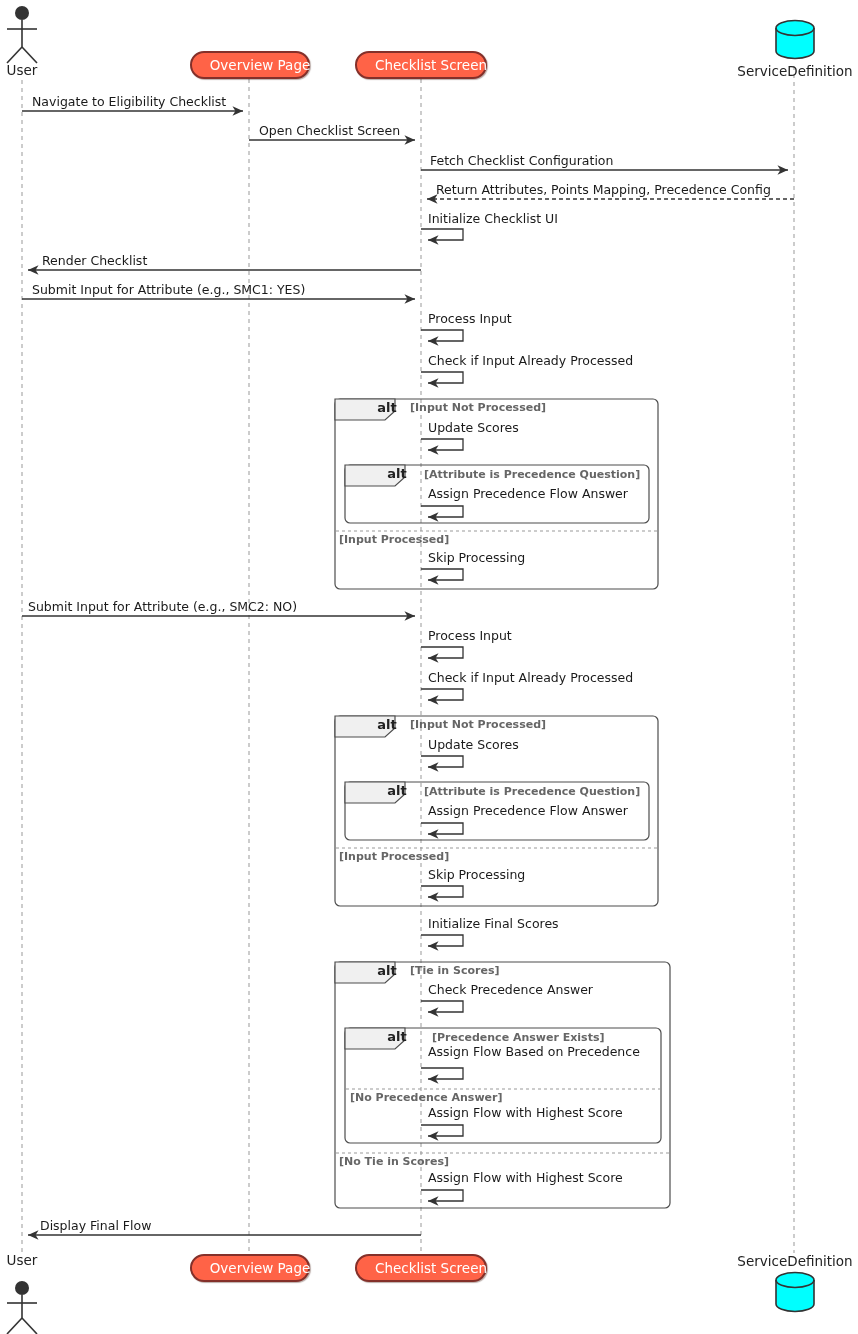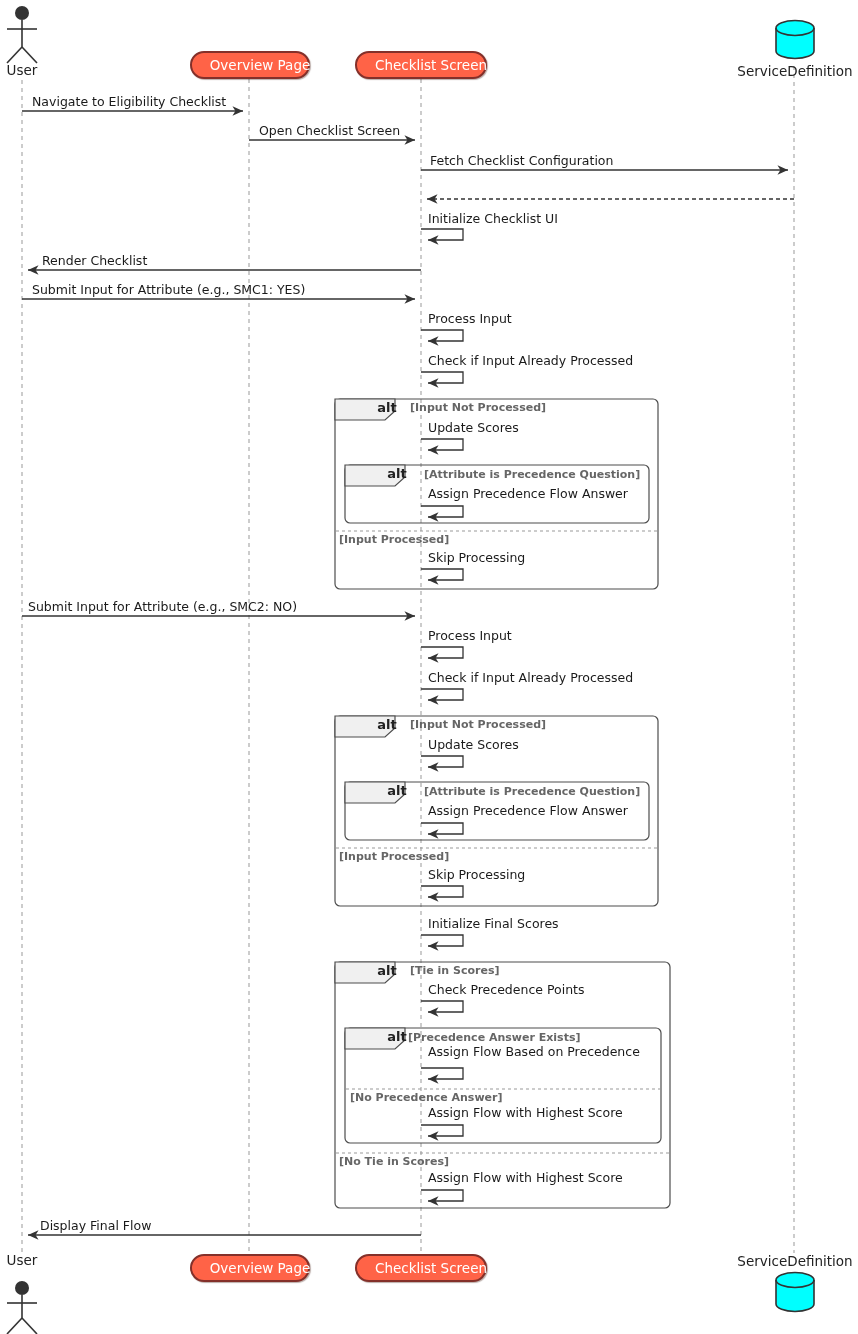--- a/index.html
+++ b/index.html
@@ -126,52 +126,53 @@
   <div class="pbox" style="left:355px;top:1254px;width:132px;height:28px">Checklist Screen</div>
 
   <div class="alabel" style="left:-8px;top:62px;width:60px">User</div>
   <div class="alabel" style="left:-8px;top:1252px;width:60px">User</div>
   <div class="alabel" style="left:733px;top:63px;width:124px">ServiceDefinition</div>
   <div class="alabel" style="left:733px;top:1253px;width:124px">ServiceDefinition</div>
 
   <div class="mlabel" style="left:32px;top:94px">Navigate to Eligibility Checklist</div>
   <div class="mlabel" style="left:259px;top:123px">Open Checklist Screen</div>
   <div class="mlabel" style="left:430px;top:153px">Fetch Checklist Configuration</div>
+  <div class="mlabel" style="left:436px;top:182px">Return Attributes, Points Mapping, Precedence Config</div>
   <div class="mlabel" style="left:428px;top:211px">Initialize Checklist UI</div>
   <div class="mlabel" style="left:42px;top:253px">Render Checklist</div>
   <div class="mlabel" style="left:32px;top:282px">Submit Input for Attribute (e.g., SMC1: YES)</div>
   <div class="mlabel" style="left:428px;top:311px">Process Input</div>
   <div class="mlabel" style="left:428px;top:353px">Check if Input Already Processed</div>
   <div class="mlabel" style="left:428px;top:420px">Update Scores</div>
   <div class="mlabel" style="left:428px;top:486px">Assign Precedence Flow Answer</div>
   <div class="mlabel" style="left:428px;top:550px">Skip Processing</div>
   <div class="mlabel" style="left:28px;top:599px">Submit Input for Attribute (e.g., SMC2: NO)</div>
   <div class="mlabel" style="left:428px;top:628px">Process Input</div>
   <div class="mlabel" style="left:428px;top:670px">Check if Input Already Processed</div>
   <div class="mlabel" style="left:428px;top:737px">Update Scores</div>
   <div class="mlabel" style="left:428px;top:803px">Assign Precedence Flow Answer</div>
   <div class="mlabel" style="left:428px;top:867px">Skip Processing</div>
   <div class="mlabel" style="left:428px;top:916px">Initialize Final Scores</div>
-  <div class="mlabel" style="left:428px;top:982px">Check Precedence Points</div>
+  <div class="mlabel" style="left:428px;top:982px">Check Precedence Answer</div>
   <div class="mlabel" style="left:428px;top:1044px">Assign Flow Based on Precedence</div>
   <div class="mlabel" style="left:428px;top:1105px">Assign Flow with Highest Score</div>
   <div class="mlabel" style="left:428px;top:1170px">Assign Flow with Highest Score</div>
   <div class="mlabel" style="left:40px;top:1218px">Display Final Flow</div>
 
   <div class="opl" style="left:335px;top:400px">alt</div>
   <div class="opl" style="left:345px;top:466px">alt</div>
   <div class="opl" style="left:335px;top:717px">alt</div>
   <div class="opl" style="left:345px;top:783px">alt</div>
   <div class="opl" style="left:335px;top:963px">alt</div>
   <div class="opl" style="left:345px;top:1029px">alt</div>
 
   <div class="guard" style="left:410px;top:401px">[Input Not Processed]</div>
   <div class="guard" style="left:339px;top:533px">[Input Processed]</div>
   <div class="guard" style="left:424px;top:468px">[Attribute is Precedence Question]</div>
   <div class="guard" style="left:410px;top:718px">[Input Not Processed]</div>
   <div class="guard" style="left:339px;top:850px">[Input Processed]</div>
   <div class="guard" style="left:424px;top:785px">[Attribute is Precedence Question]</div>
   <div class="guard" style="left:410px;top:964px">[Tie in Scores]</div>
   <div class="guard" style="left:339px;top:1155px">[No Tie in Scores]</div>
-  <div class="guard" style="left:408px;top:1031px">[Precedence Answer Exists]</div>
+  <div class="guard" style="left:432px;top:1031px">[Precedence Answer Exists]</div>
   <div class="guard" style="left:350px;top:1091px">[No Precedence Answer]</div>
 
 </div>
 
 </body></html>

